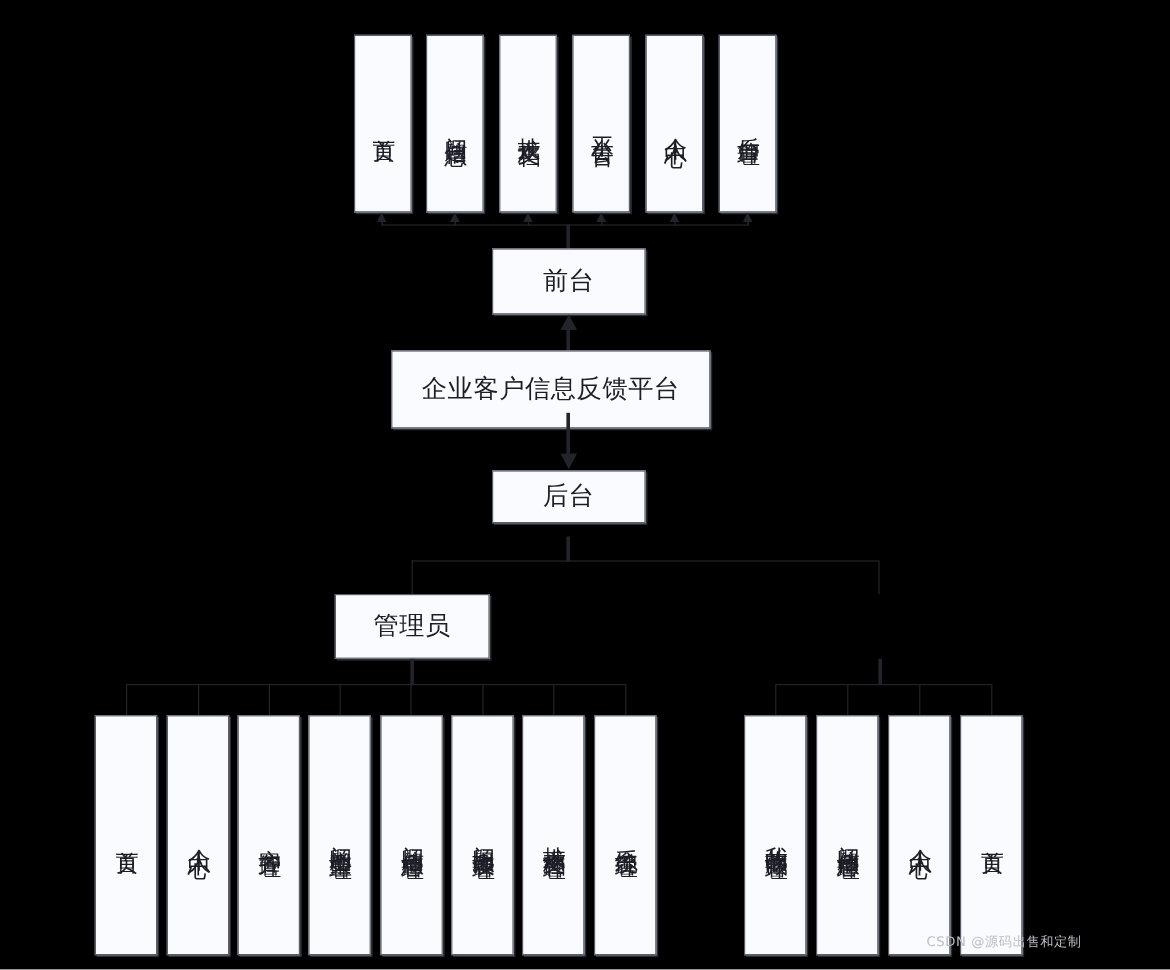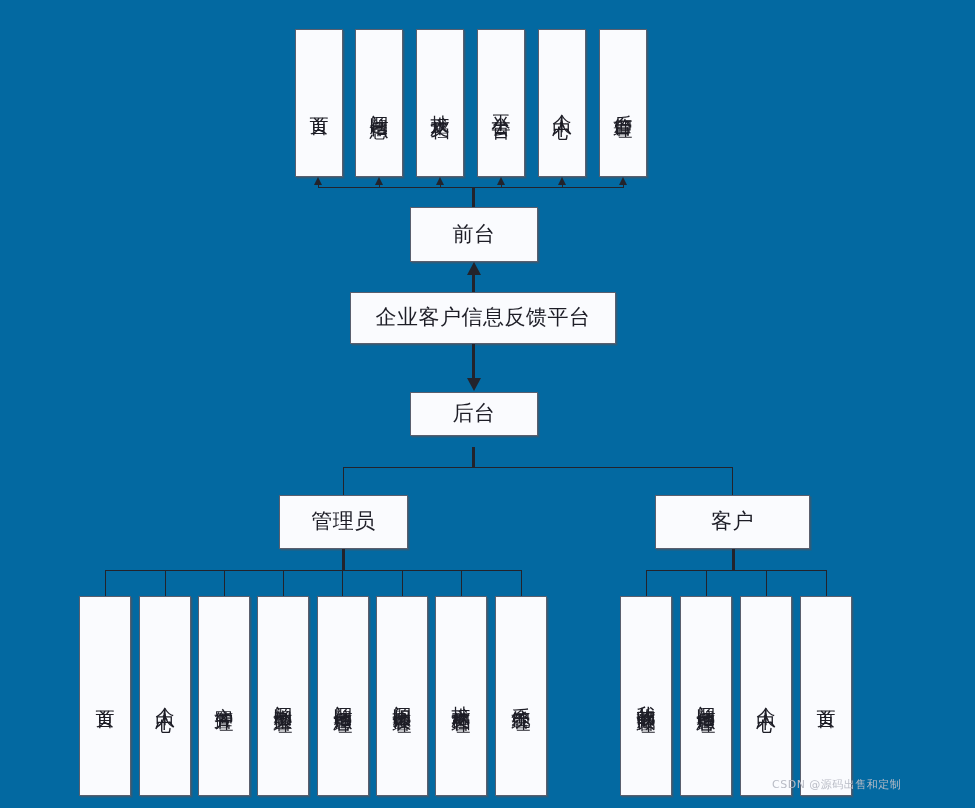--- a/index.html
+++ b/index.html
@@ -8,21 +8,21 @@
     padding: 0;
     background: #ffffff;
   }
   body {
     font-family: "DejaVu Sans", "Liberation Sans", sans-serif;
   }
   #canvas {
     position: relative;
     width: 975px;
     height: 808px;
-    background: #0369a1;
+    background: #000000;
     overflow: hidden;
   }
   
   .box {
     position: absolute;
     box-sizing: border-box;
     border: 1px solid #5a5f6e;
     background: #fafbfe;
     box-shadow: 1.5px 1.5px 0 0 rgba(80,84,95,0.55);
     display: flex;
@@ -142,42 +142,39 @@
 
   <div class="ln thick v" style="left:472px; top:187px; height:21px;"></div>
 
   <div class="box h2" style="left:410px; top:207px; width:128px; height:55px;">
     <span class="label">前台</span>
   </div>
 
   <div class="ln thick v" style="left:472px; top:275px; height:18px;"></div>
   <div class="arrow-up big" style="left:467px; top:262px;"></div>
 
-  <div class="box h2" style="left:350px; top:292px; width:266px; height:52px;">
+  <div class="box h2" style="left:326px; top:292px; width:266px; height:65px;">
     <span class="label">企业客户信息反馈平台</span>
   </div>
 
   <div class="ln thick v" style="left:472px; top:344px; height:34px;"></div>
   <div class="arrow-down big" style="left:467px; top:378px;"></div>
 
   <div class="box h2" style="left:410px; top:392px; width:128px; height:44px;">
     <span class="label">后台</span>
   </div>
 
   <div class="ln thick v" style="left:472px; top:447px; height:21px;"></div>
 
   <div class="ln h" style="left:343px; top:467px; width:389px;"></div>
   <div class="ln v" style="left:343px; top:467px; height:28px;"></div>
   <div class="ln v" style="left:732px; top:467px; height:28px;"></div>
 
   <div class="box h2" style="left:279px; top:495px; width:129px; height:54px;">
     <span class="label">管理员</span>
-  </div>
-  <div class="box h2" style="left:655px; top:495px; width:155px; height:54px;">
-    <span class="label">客户</span>
   </div>
 
   <div class="ln thick v" style="left:342px; top:549px; height:22px;"></div>
   <div class="ln h" style="left:105px; top:570px; width:416px;"></div>
 
   <div class="ln v" style="left:105px; top:570px; height:26px;"></div>
   <div class="ln v" style="left:165px; top:570px; height:26px;"></div>
   <div class="ln v" style="left:224px; top:570px; height:26px;"></div>
   <div class="ln v" style="left:283px; top:570px; height:26px;"></div>
   <div class="ln v" style="left:342px; top:570px; height:26px;"></div>

